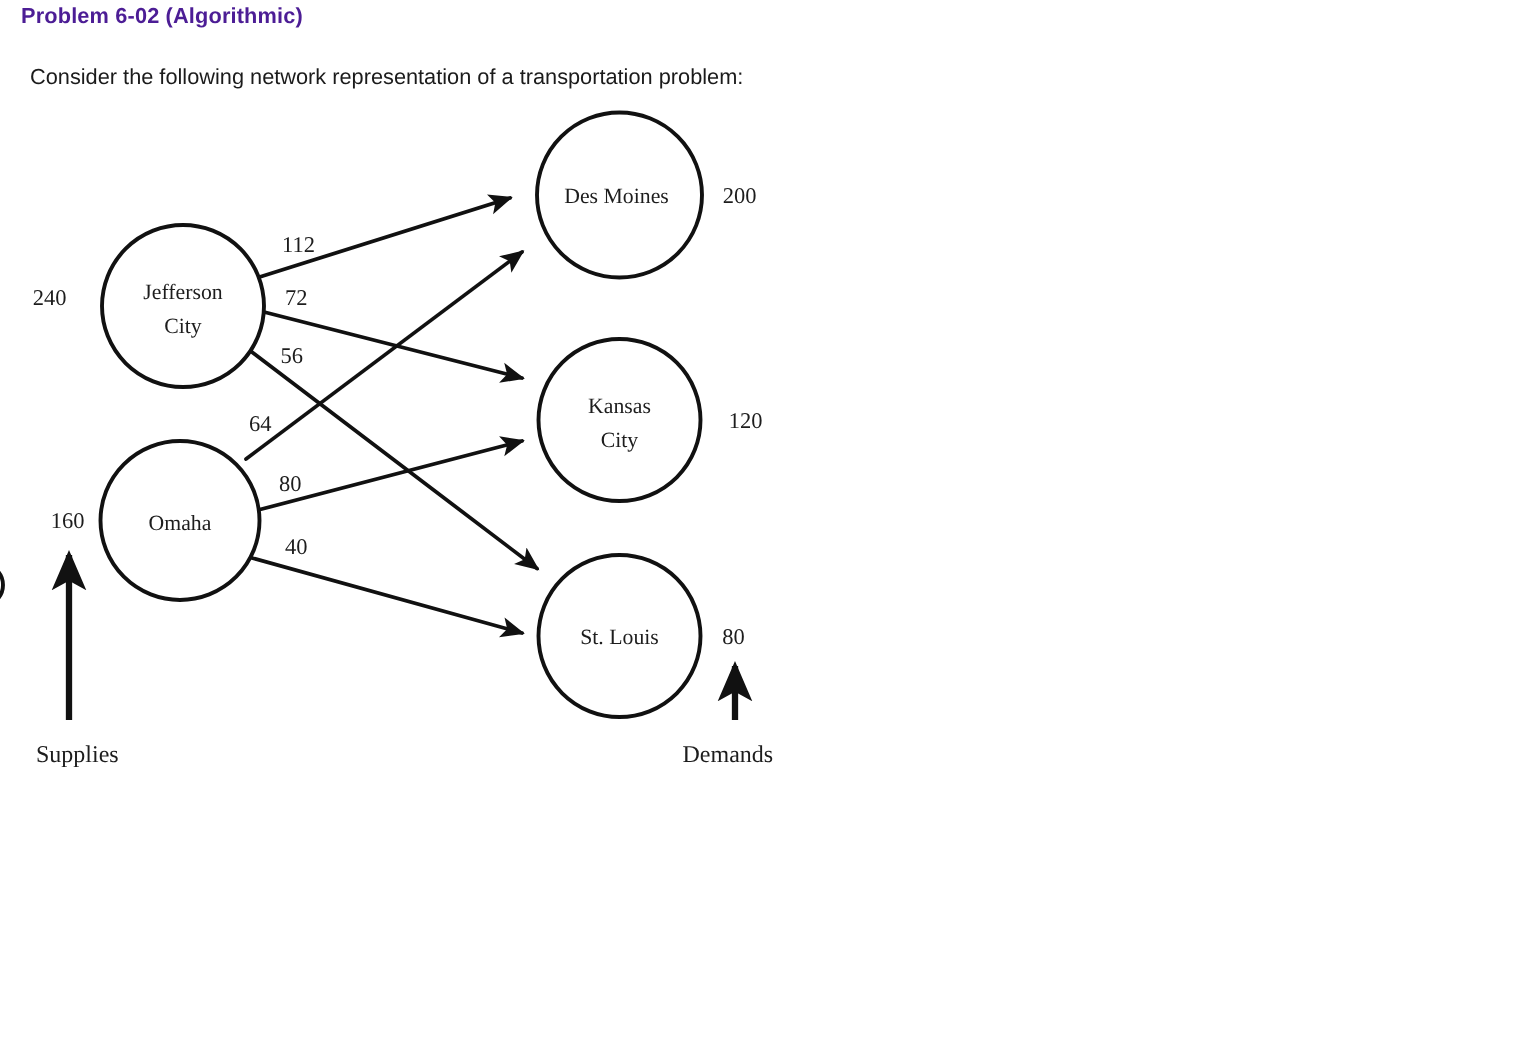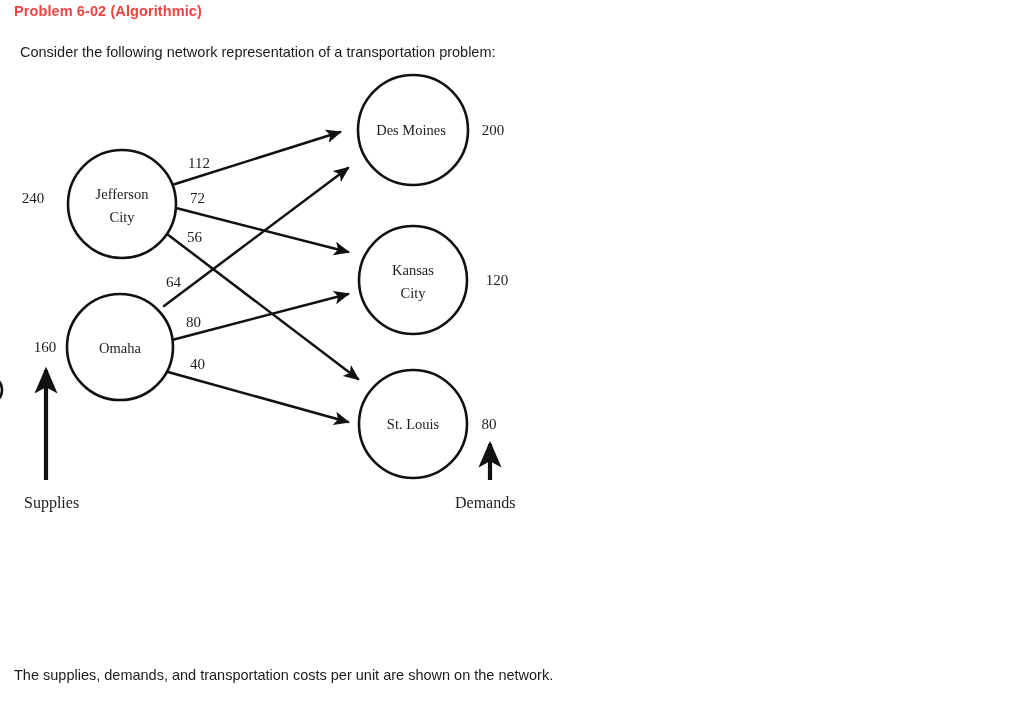--- a/index.html
+++ b/index.html
@@ -27,21 +27,21 @@
   }
 
   
   .problem-title {
     position: absolute;
     left: 14px;
     top: 3px;
     font-size: 14.5px;
     font-weight: bold;
     letter-spacing: 0.1px;
-    color: #ef4444;
+    color: #4c1d95;
     white-space: nowrap;
   }
   .intro-text {
     position: absolute;
     left: 20px;
     top: 44px;
     font-size: 14.5px;
     font-weight: normal;
     color: #1b1b1b;
     white-space: nowrap;
@@ -196,15 +196,14 @@
       <text class="axis-label" x="24" y="436">Supplies</text>
 
       <g>
         <line class="axis-arrow" x1="490" y1="408" x2="490" y2="372" marker-end="url(#arrowHead)"></line>
       </g>
       <text class="axis-label" x="455" y="436">Demands</text>
 
     </svg>
   </div>
 
-  <div class="closing-text">The supplies, demands, and transportation costs per unit are shown on the network.</div>
 
 </div>
 
 </body></html>

